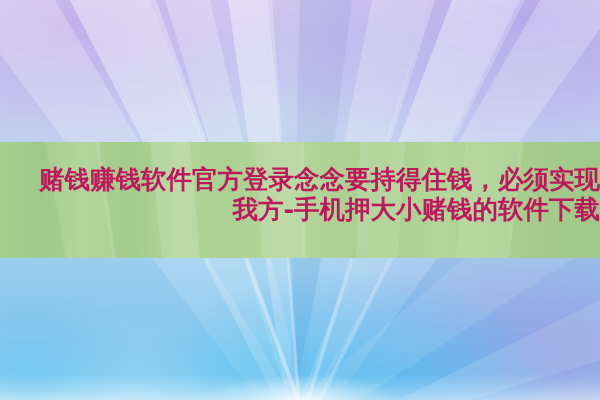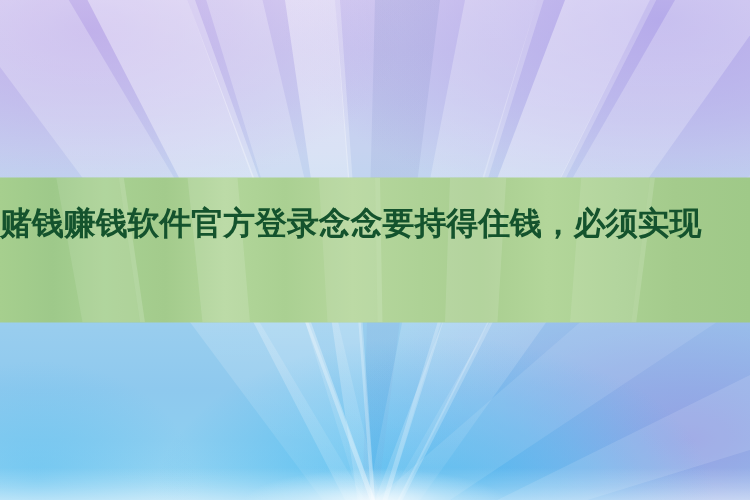--- a/index.html
+++ b/index.html
@@ -122,22 +122,22 @@
     inset: 0;
     overflow: hidden;
   }
   .green-band-rays svg { display: block; width: 100%; height: 100%; }
 
   
   .headline {
     position: absolute;
     left: 0;
     width: 600px;
-    text-align: left;
-    color: #14532d;
+    text-align: right;
+    color: #be185d;
     font-weight: 700;
     line-height: 1.18;
     letter-spacing: 0px;
     white-space: nowrap;
     user-select: none;
   }
   .headline .line {
     display: block;
   }
   .line-1 { font-size: 25.5px; }
@@ -221,17 +221,18 @@
         <polygon points="465,0 520,0 505,116 456,116" fill="#ffffff" fill-opacity="0.10"></polygon>
         <polygon points="95,0 99,0 116,116 112,116" fill="#ffffff" fill-opacity="0.16"></polygon>
         <polygon points="300,0 304,0 306,116 302,116" fill="#ffffff" fill-opacity="0.14"></polygon>
         <polygon points="520,0 524,0 509,116 505,116" fill="#ffffff" fill-opacity="0.14"></polygon>
       </svg>
     </div>
   </div>
 
   <div class="headline" style="top:164px;">
     <span class="line line-1">赌钱赚钱软件官方登录念念要持得住钱，必须实现</span>
+    <span class="line line-2">我方-手机押大小赌钱的软件下载</span>
   </div>
 
   <div class="watermark"></div>
 
 </div>
 
 </body></html>

